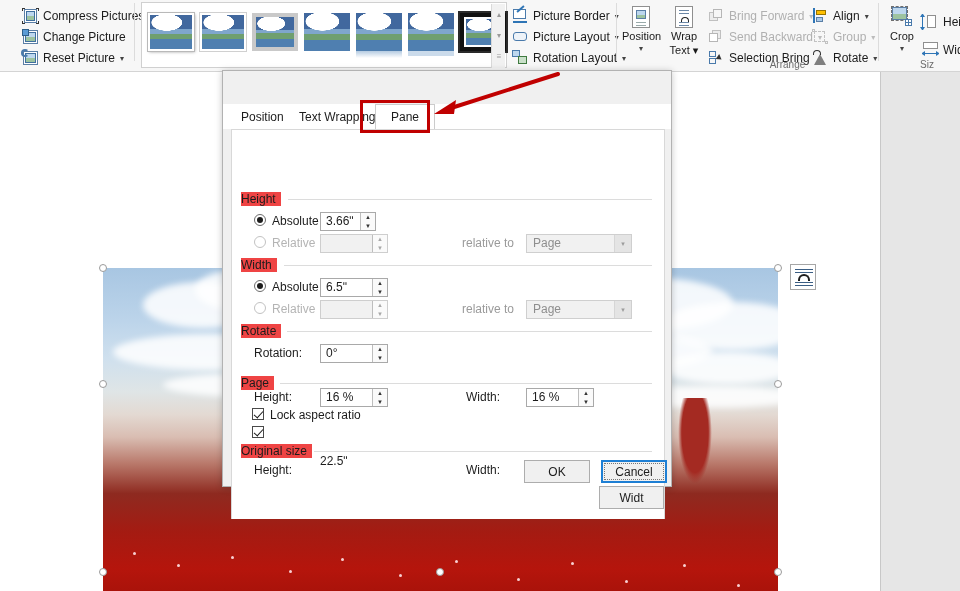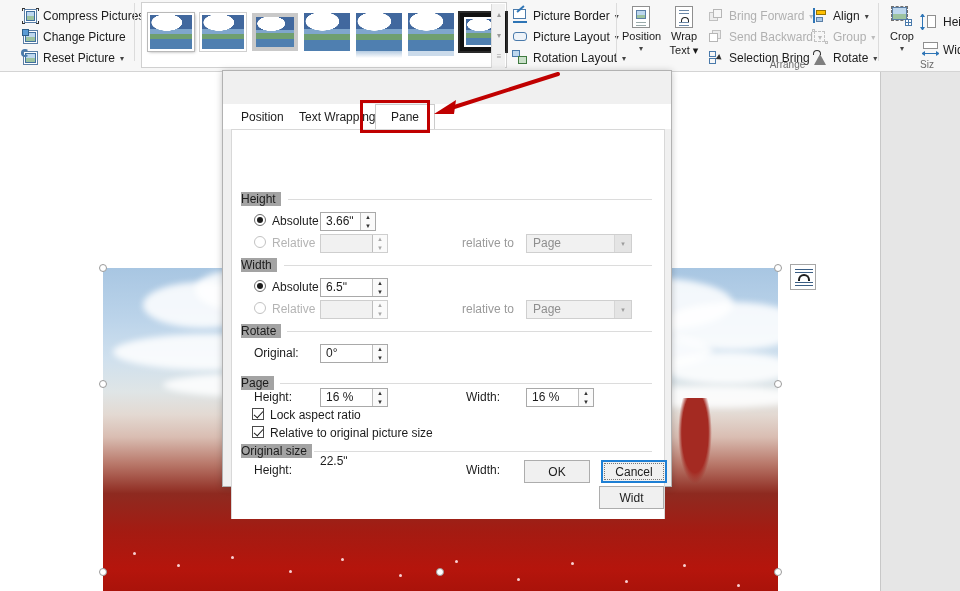--- a/index.html
+++ b/index.html
@@ -120,21 +120,21 @@
     position:absolute; left:360px; top:100px; width:70px; height:33px;
     border:3px solid #c00000; z-index:30; pointer-events:none;
   }
   #arrow { position:absolute; left:420px; top:60px; width:160px; height:65px; z-index:29; pointer-events:none; }
 
   #dlg-body {
     position:absolute; left:8px; top:58px; width:434px; height:390px;
     background:#fff; border:1px solid #d8d8d8; border-bottom:none;
   }
 
-  .group-title { position:absolute; font-size:12px; color:#1c1c1c; background:#a3a3a3; padding-right:5px; }
+  .group-title { position:absolute; font-size:12px; color:#1c1c1c; background:#ef4444; padding-right:5px; }
   .group-rule { position:absolute; height:1px; background:#dcdcdc; }
 
   .radio {
     position:absolute; width:12px; height:12px; border-radius:50%;
     border:1px solid #6b6b6b; background:#fff;
   }
   .radio.on::after { content:''; position:absolute; left:2px; top:2px; width:6px; height:6px;
                      border-radius:50%; background:#1c1c1c; }
   .radio.dis { border-color:#c2c2c2; }
 
@@ -505,21 +505,21 @@
     <div class="lbl dis" style="left:230px; top:172px; color:#9a9a9a;">relative to</div>
     <div class="combo" style="left:294px; top:170px; width:106px;">
       <div class="val">Page</div>
       <div class="dd">▾</div>
     </div>
 
     <div class="group-title" style="left:9px; top:194px;">Rotate</div>
     <div class="group-rule" style="left:55px; top:201px; width:365px;"></div>
 
     <div class="lbl" style="left:22px; top:216px;">
-      <span>Original:</span>
+      <span>Rotation:</span>
     </div>
     <div class="spin" style="left:88px; top:214px; width:68px;">
       <div class="val">0°</div>
       <div class="arrows">
         <span>▲</span>
         <span>▼</span>
       </div>
     </div>
 
     <div class="group-title" style="left:9px; top:246px;">Page</div>
@@ -539,21 +539,20 @@
       <div class="arrows">
         <span>▲</span>
         <span>▼</span>
       </div>
     </div>
 
     <div class="chk on" style="left:20px; top:278px;"></div>
     <div class="lbl" style="left:38px; top:278px;">Lock aspect ratio</div>
 
     <div class="chk on" style="left:20px; top:296px;"></div>
-    <div class="lbl" style="left:38px; top:296px;">Relative to original picture size</div>
 
     <div class="group-title" style="left:9px; top:314px;">Original size</div>
     <div class="group-rule" style="left:82px; top:321px; width:338px;"></div>
 
     <div class="lbl" style="left:22px; top:333px;">Height:</div>
     <div class="lbl" style="left:88px; top:324px;">22.5ʺ</div>
     <div class="lbl" style="left:234px; top:333px;">Width:</div>
     <div class="lbl" style="left:294px; top:333px;">40ʺ</div>
 
     <div class="btn" style="left:367px; top:356px; width:65px;">

